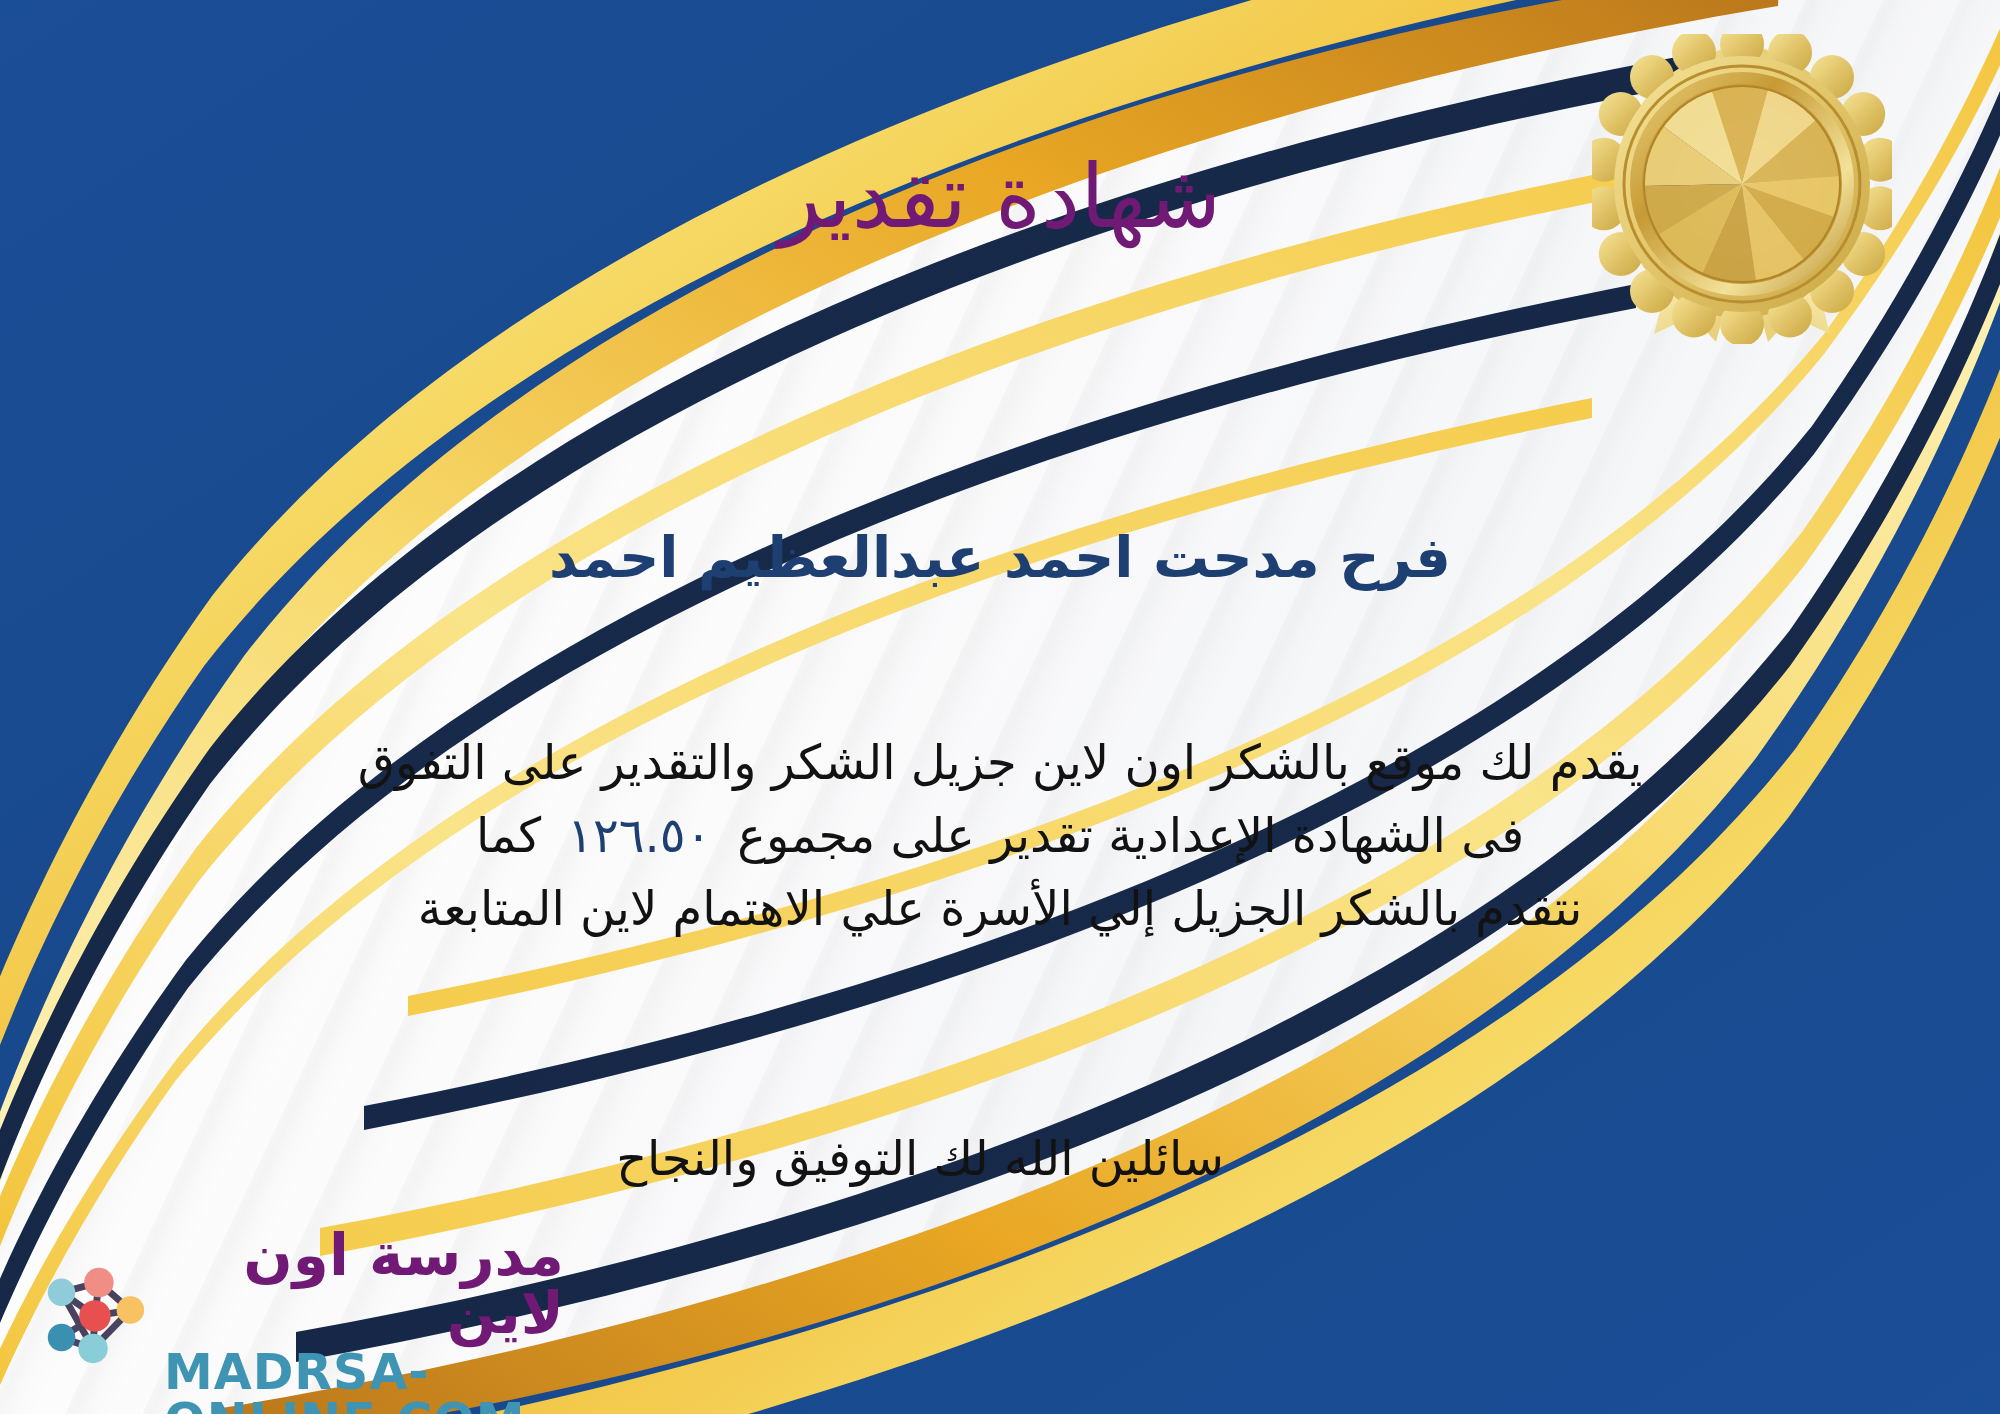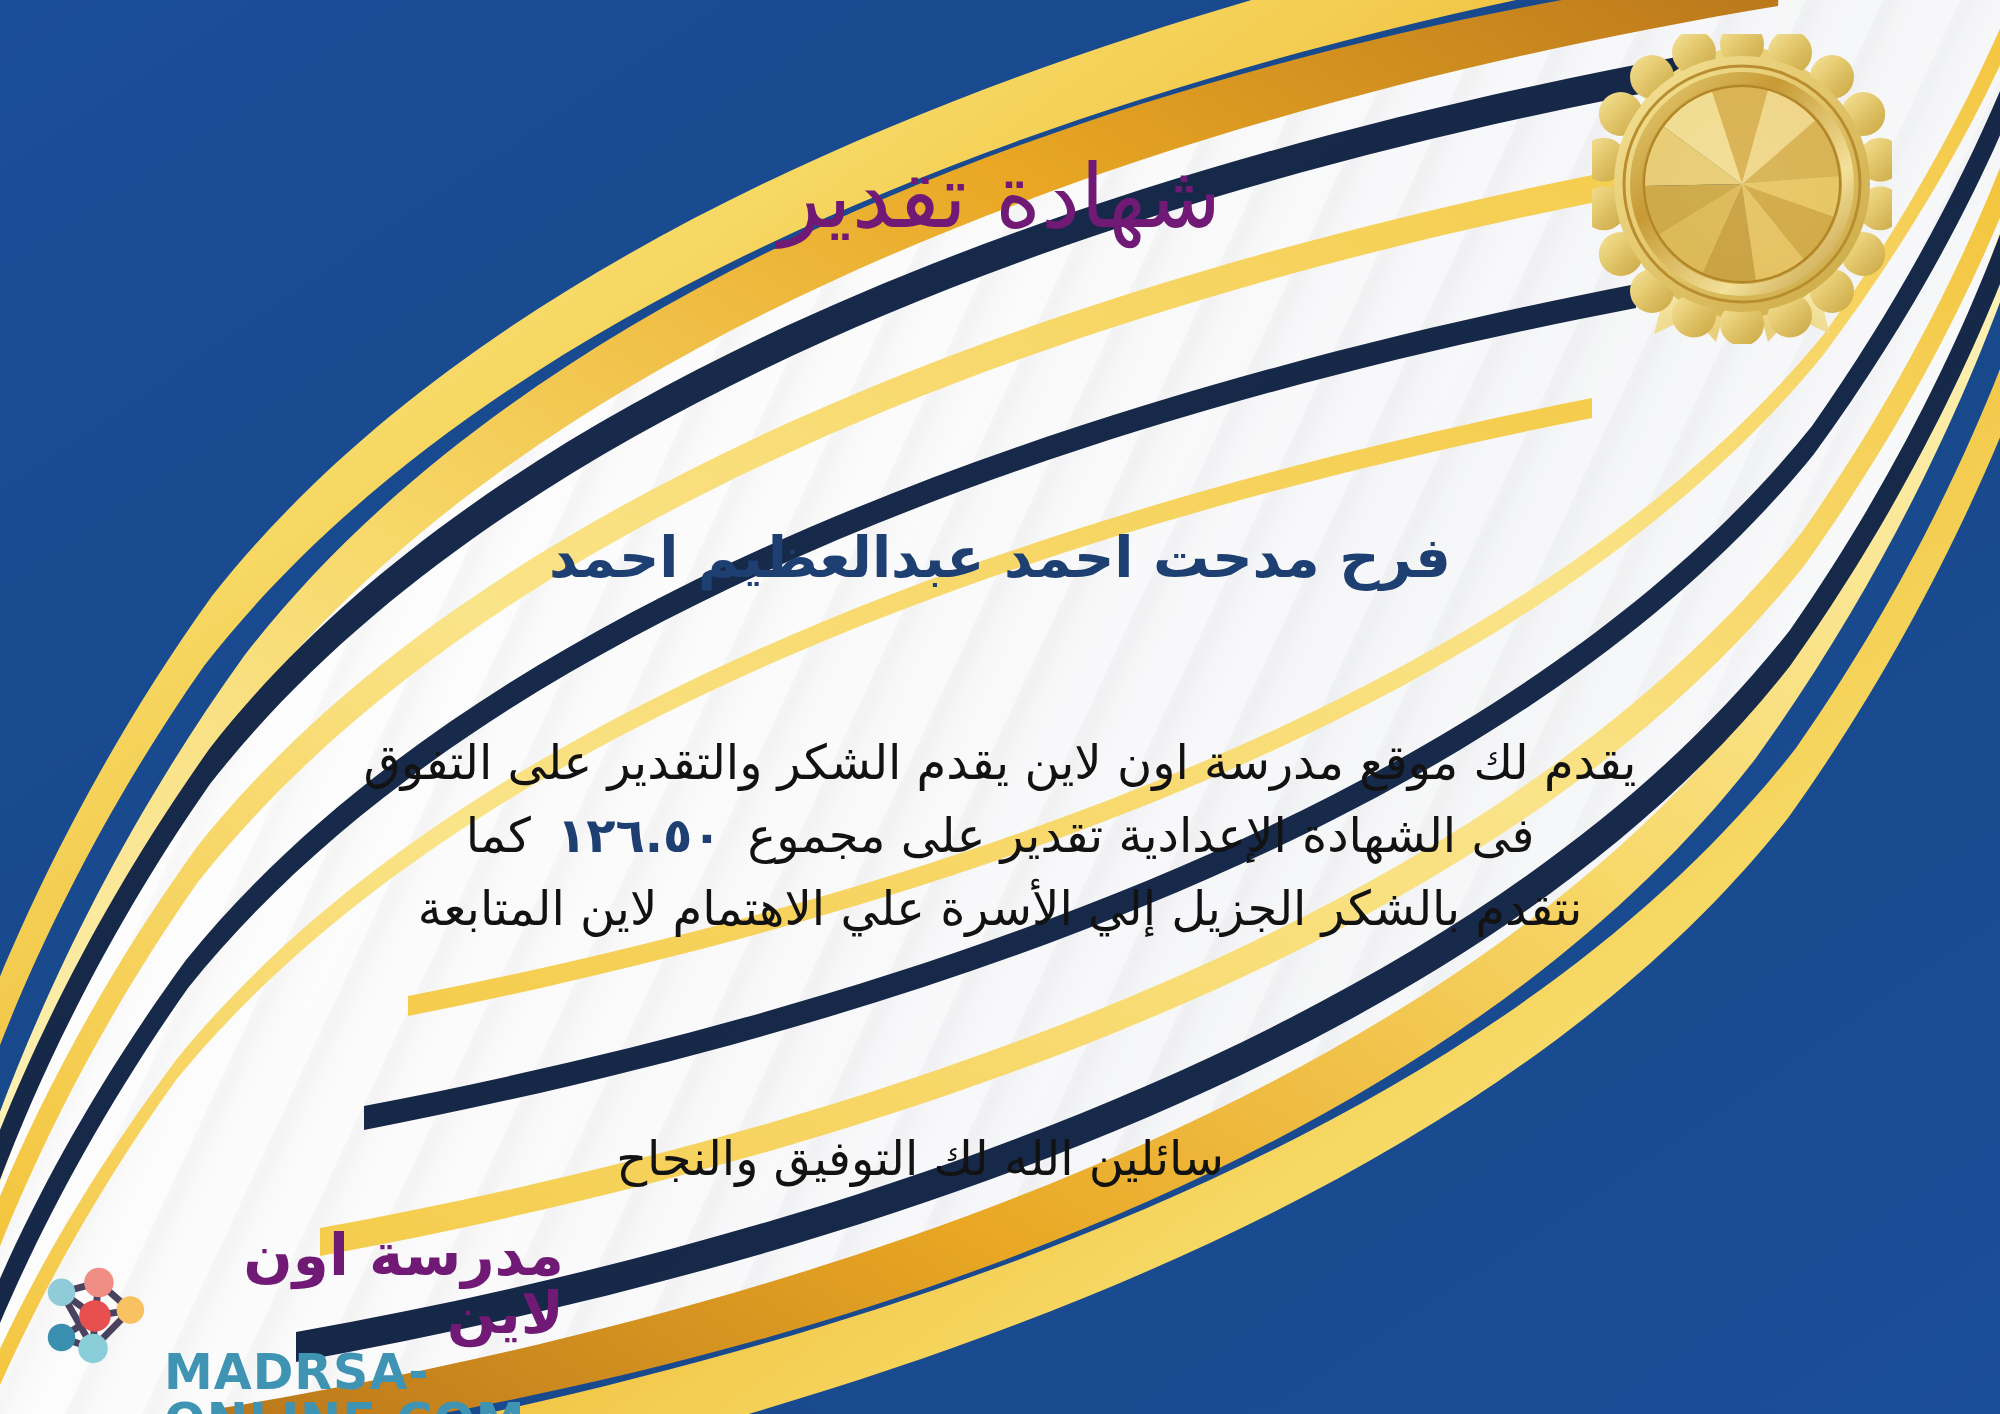--- a/index.html
+++ b/index.html
@@ -97,21 +97,21 @@
     font-size: 48px;
     line-height: 1.52;
     color: #121212;
   }
   .body .ln {
     display: block;
     white-space: nowrap;
   }
   .score {
     color: #1d3f72;
-    font-weight: 700;
+    font-weight: 400;
     padding: 0 26px;
     letter-spacing: 2px;
   }
   .closing {
     position: absolute;
     top: 1125px;
     left: 0;
     width: 1840px;
     text-align: center;
     font-size: 48px;
@@ -340,21 +340,21 @@
     </g>
   </svg>
 
   <div class="content">
 
     <div class="title">شهادة تقدير</div>
 
     <div class="recipient">فرح مدحت احمد عبدالعظيم احمد</div>
 
     <div class="body">
-      <span class="ln">يقدم لك موقع مدرسة اون لاين يقدم الشكر  والتقدير على التفوق</span>
+      <span class="ln">يقدم لك موقع بالشكر اون لاين جزيل الشكر  والتقدير على التفوق</span>
       <span class="ln"><span>فى الشهادة الإعدادية تقدير على مجموع</span><span class="score">١٢٦.٥٠</span><span>كما</span></span>
       <span class="ln">نتقدم  بالشكر الجزيل إلي الأسرة علي الاهتمام لاين المتابعة</span>
     </div>
 
     <div class="closing">سائلين الله لك التوفيق  والنجاح</div>
   </div>
 
   <div class="logo">
     <svg class="logo-mark" viewBox="0 0 120 120">
       <g stroke="#4a4360" stroke-width="7" stroke-linecap="round">

